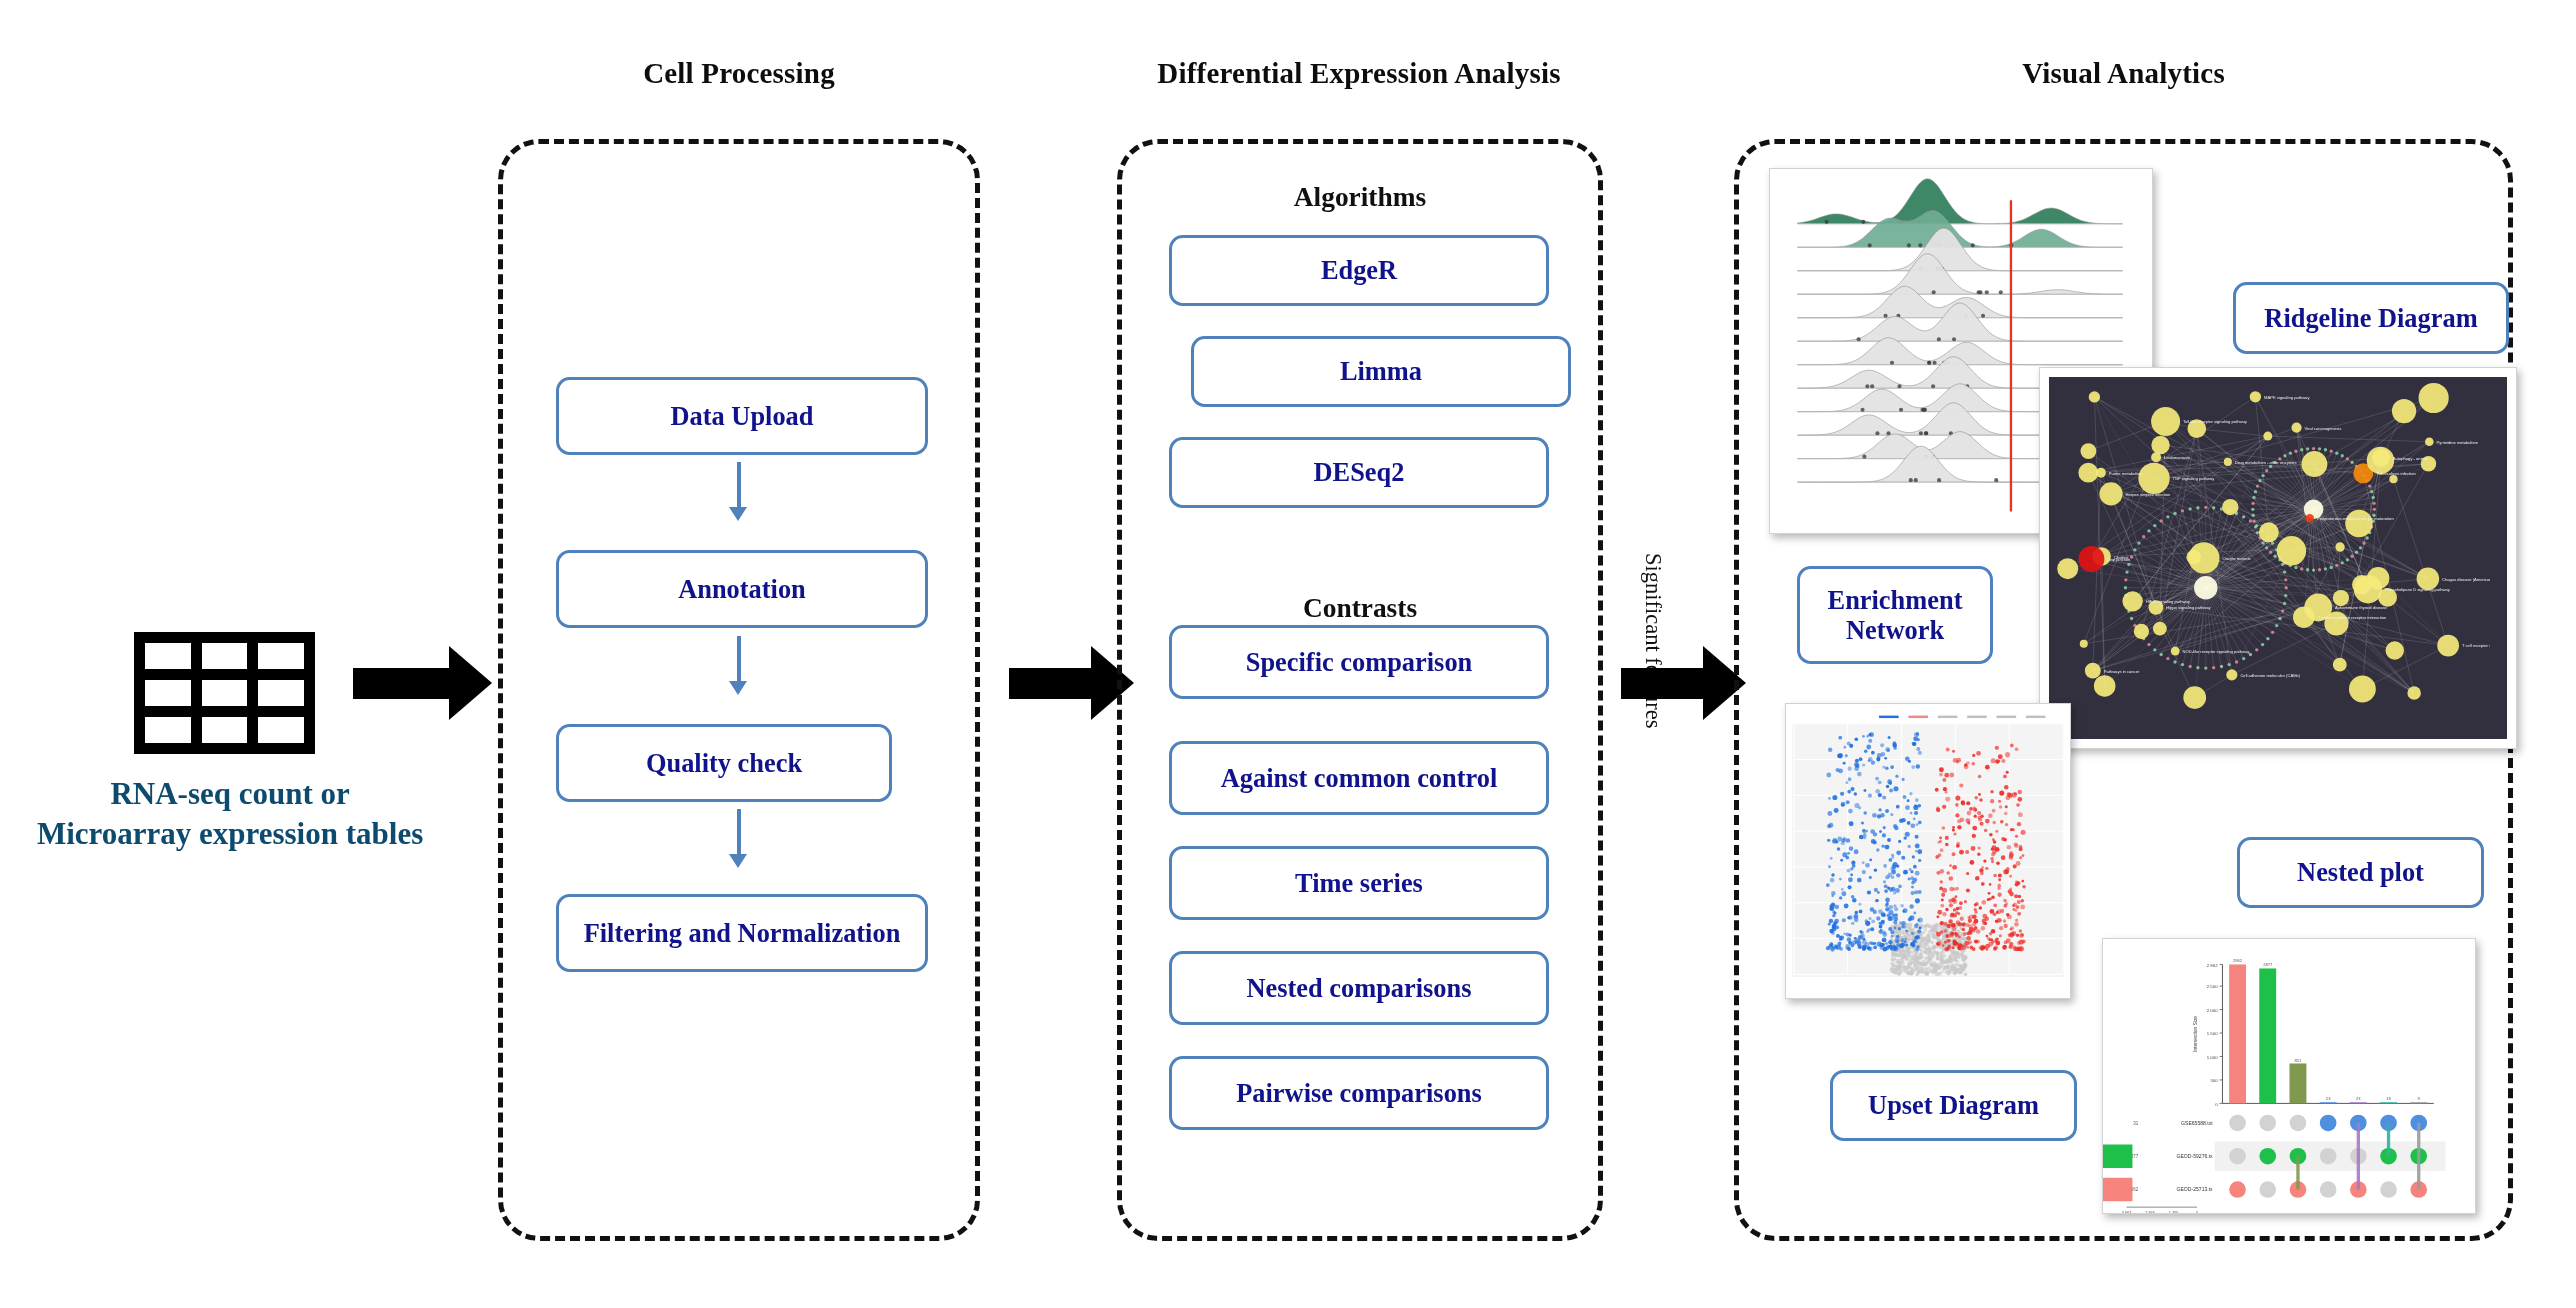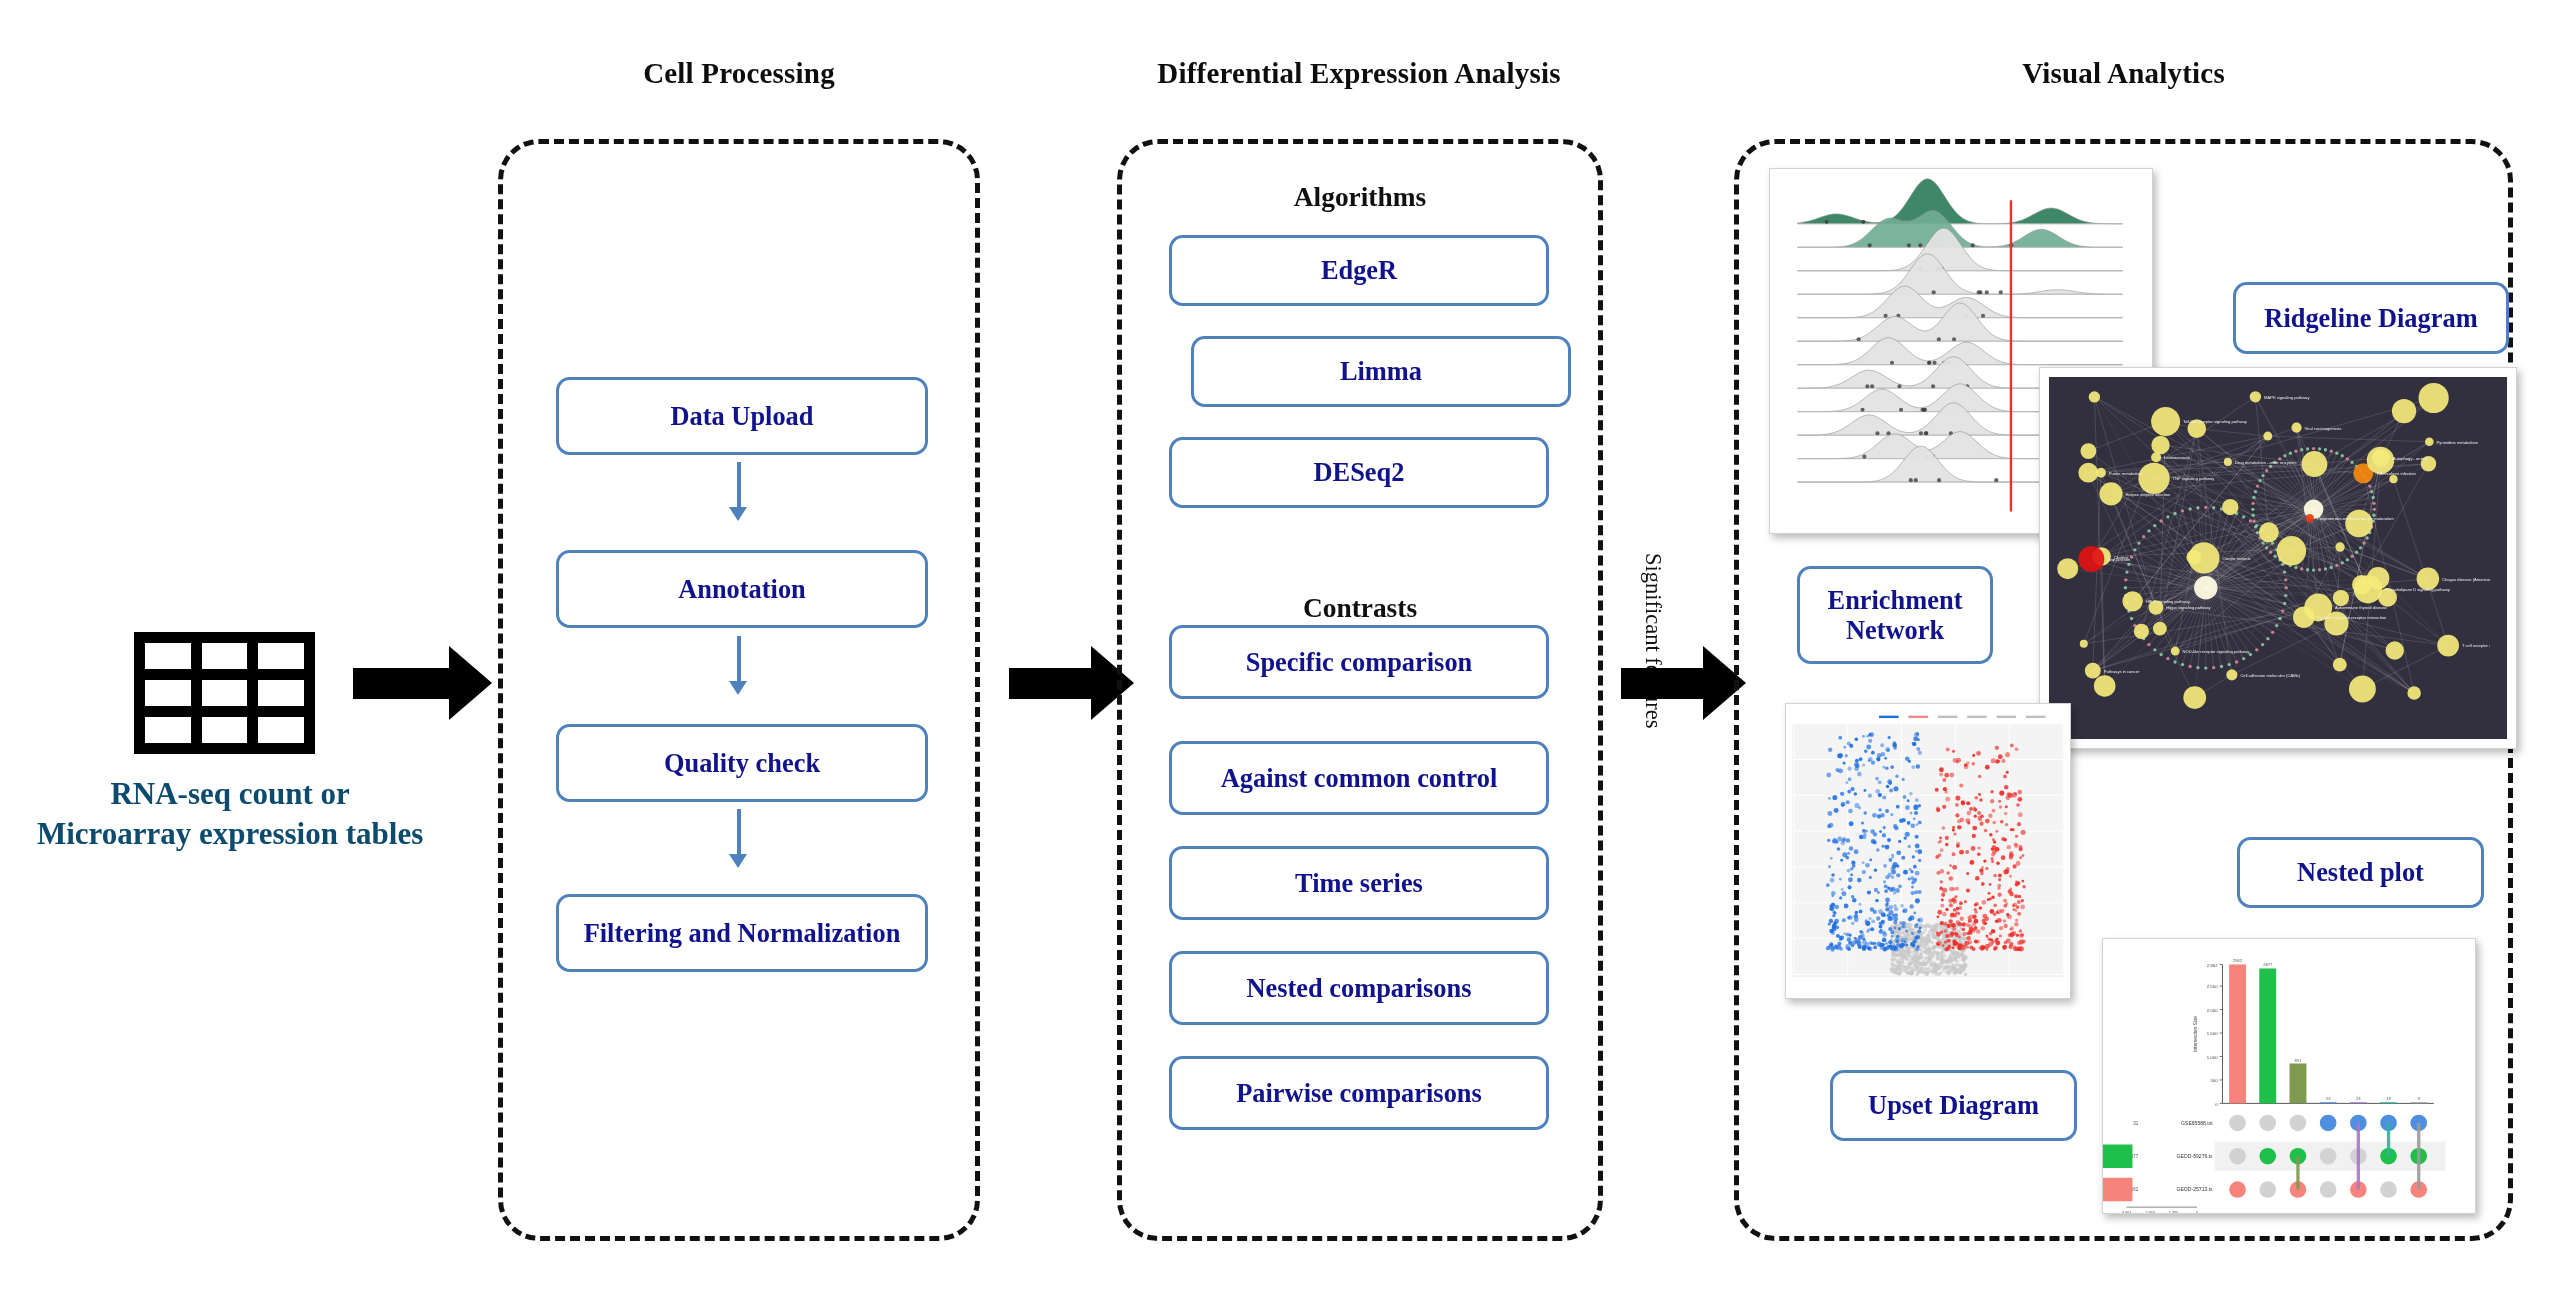--- a/index.html
+++ b/index.html
@@ -88,21 +88,21 @@
 </div>
 
 <div class="bluebox" style="left:556px;top:550px;width:372px;height:78px;">
   <span>Annotation</span>
 </div>
 <div class="down-arrow" style="left:726px;top:636px;height:61px;">
   <div class="shaft" style="height:47px;"></div>
     <div class="head" style="top:45px;"></div>
 </div>
 
-<div class="bluebox" style="left:556px;top:724px;width:372px;height:78px;">
+<div class="bluebox" style="left:556px;top:724px;width:336px;height:78px;">
   <span>Quality check</span>
 </div>
 <div class="down-arrow" style="left:726px;top:809px;height:61px;">
   <div class="shaft" style="height:47px;"></div>
     <div class="head" style="top:45px;"></div>
 </div>
 
 <div class="bluebox" style="left:556px;top:894px;width:372px;height:78px;">
   <span>Filtering and Normalization</span>
 </div>

